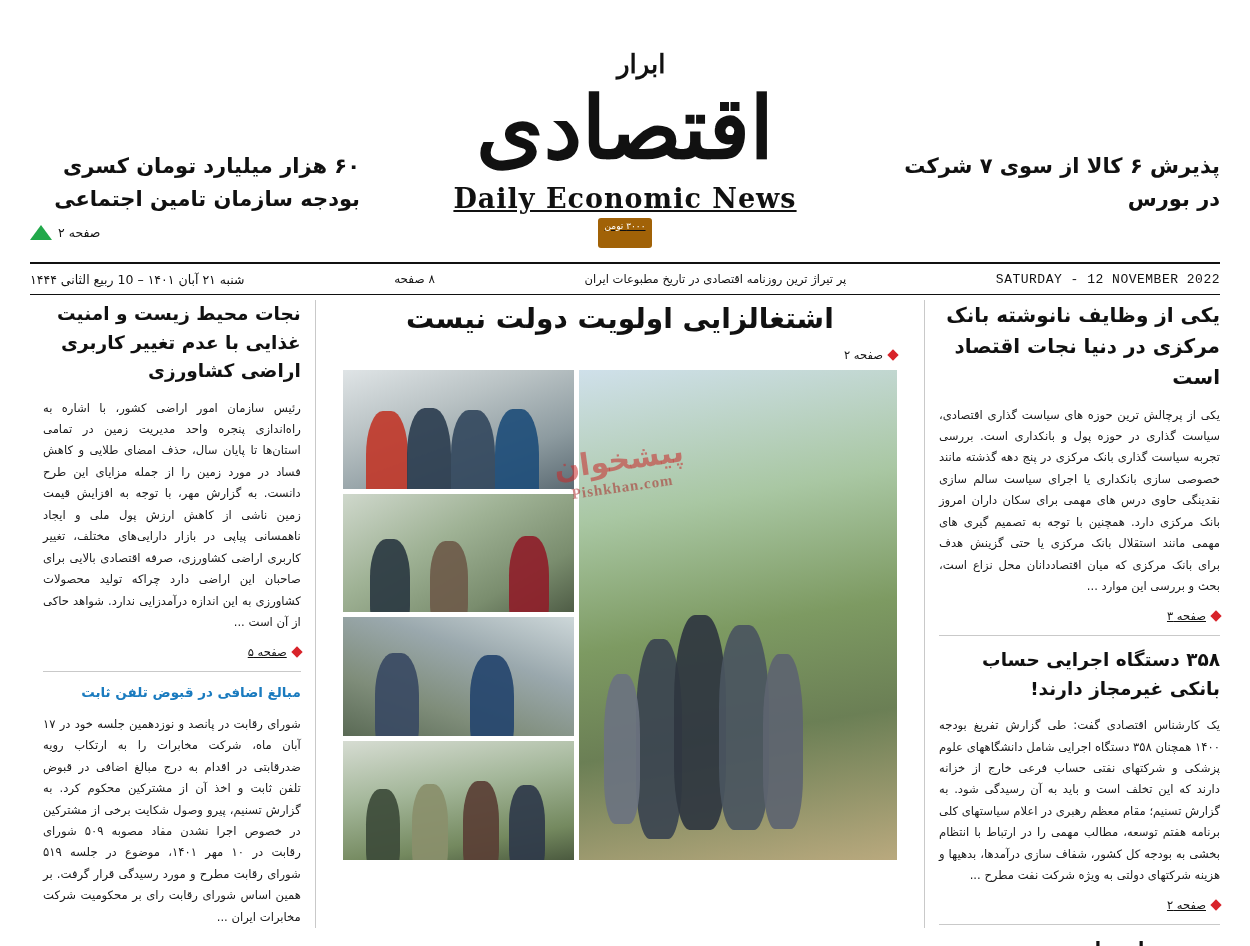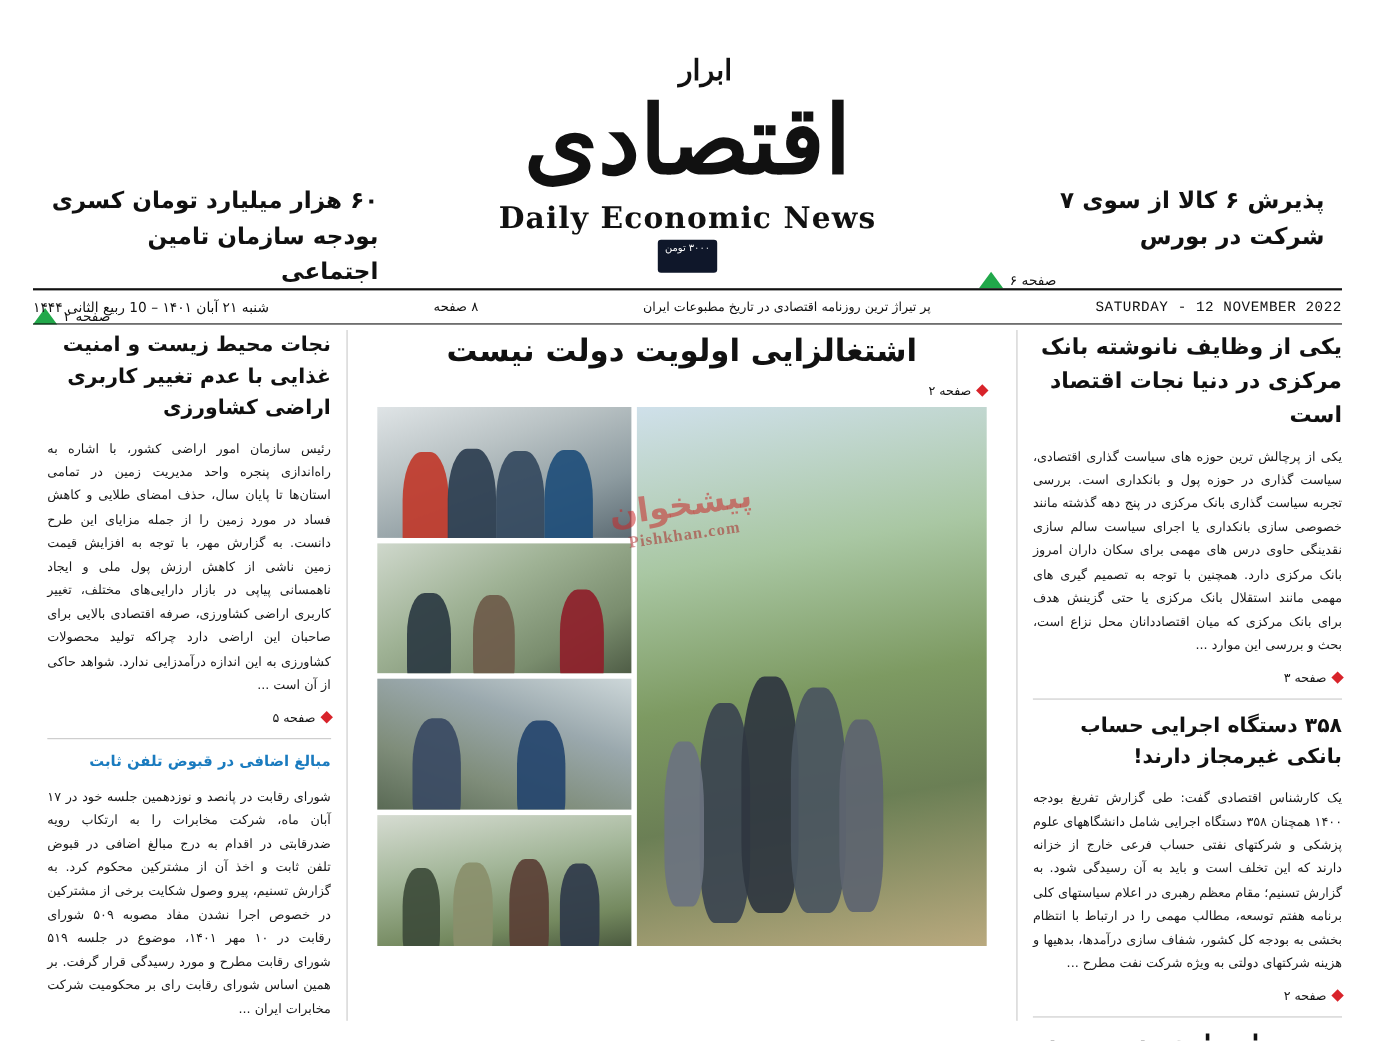--- a/index.html
+++ b/index.html
@@ -6,53 +6,53 @@
   body{
     width:1250px;height:946px;overflow:hidden;
     font-family:"DejaVu Sans","Liberation Sans",sans-serif;
     color:#111;
   }
   .page{position:relative;width:1250px;height:946px;background:#fff;}
 
   
   .masthead{position:relative;height:262px;}
   .logo-wrap{
-    position:absolute;left:0;right:0;top:85px;text-align:center;
+    position:absolute;left:0;right:0;top:85px;text-align:center;text-decoration:underline;
   }
   .logo-abrar{
     font-family:"DejaVu Serif","Liberation Serif",serif;
     font-size:26px;font-weight:bold;color:#111;
     position:absolute;left:50%;transform:translateX(-8px);top:-36px;
   }
   .logo-main{
     font-family:"DejaVu Serif","Liberation Serif",serif;
     font-size:86px;font-weight:bold;letter-spacing:-2px;line-height:1;
     color:#111;
   }
   .logo-en{
     font-family:"DejaVu Serif","Liberation Serif",serif;
     font-size:27px;font-weight:bold;letter-spacing:1px;margin-top:12px;color:#111;
   }
   .logo-issue{
     font-size:11px;margin-top:4px;color:#222;
   }
   .price-badge{
     margin:4px auto 0;width:54px;height:30px;
-    background:#0f172a;color:#fff;border-radius:3px;
+    background:#a16207;color:#fff;border-radius:3px;
     font-size:9px;line-height:11px;padding-top:3px;box-sizing:border-box;
     text-align:center;
   }
 
   .teaser{
     position:absolute;top:150px;width:330px;
   }
   .teaser.left{left:30px;text-align:right;}
   .teaser.right{right:30px;text-align:right;}
   .teaser h2{
-    margin:16px;font-size:21px;line-height:1.55;font-weight:bold;color:#111;
+    margin:0;font-size:21px;line-height:1.55;font-weight:bold;color:#111;
   }
   .teaser .pg{
     margin-top:10px;font-size:12.5px;color:#111;display:flex;align-items:center;gap:6px;
   }
   .teaser.left .pg{justify-content:flex-start;flex-direction:row-reverse;}
   .teaser.right .pg{justify-content:flex-end;}
   .tri{
     width:0;height:0;border-left:11px solid transparent;border-right:11px solid transparent;
     border-bottom:15px solid #21a84a;display:inline-block;
   }
@@ -83,21 +83,21 @@
   }
   .headline{
     font-size:20px;font-weight:bold;line-height:1.55;margin:0 0 9px 0;color:#111;
   }
   .headline.sm{font-size:18.5px;}
   .body{
     font-size:11.6px;line-height:1.85;text-align:justify;color:#1a1a1a;
   }
   .rule{border:0;border-top:1px solid #c9c9c9;margin:10px 0;}
   .pagelink{
-    display:flex;align-items:center;gap:6px;font-size:11.5px;color:#111;margin-top:8px;
+    display:flex;align-items:center;gap:6px;font-size:11.5px;color:#111;margin-top:8px;text-decoration:underline;
   }
   .diamond{
     width:8px;height:8px;background:#d8232a;transform:rotate(45deg);display:inline-block;
   }
 
   
   .lead-head{
     font-size:28px;font-weight:bold;text-align:center;line-height:1.35;margin:0 0 10px 0;
     letter-spacing:-1px;
   }
@@ -146,24 +146,20 @@
       <div style="position:relative;display:inline-block;">
         <span class="logo-abrar">ابرار</span>
         <div class="logo-main">اقتصادی</div>
       </div>
       <div class="logo-en">Daily Economic News</div>
       <div class="price-badge">۳۰۰۰ تومن</div>
     </div>
 
     <div class="teaser right">
       <h2>پذیرش ۶ کالا از سوی ۷ شرکت در بورس</h2>
-      <div class="pg">
-        <span>صفحه ۶</span>
-        <span class="tri"></span>
-      </div>
     </div>
   </div>
 
   <div class="datebar">
     <span class="en">SATURDAY - 12 NOVEMBER 2022</span>
     <span class="mid">پر تیراژ ترین روزنامه اقتصادی در تاریخ مطبوعات ایران</span>
     <span class="pages">۸ صفحه</span>
     <span>شنبه ۲۱ آبان ۱۴۰۱ – 10 ربیع الثانی ۱۴۴۴</span>
   </div>
 

